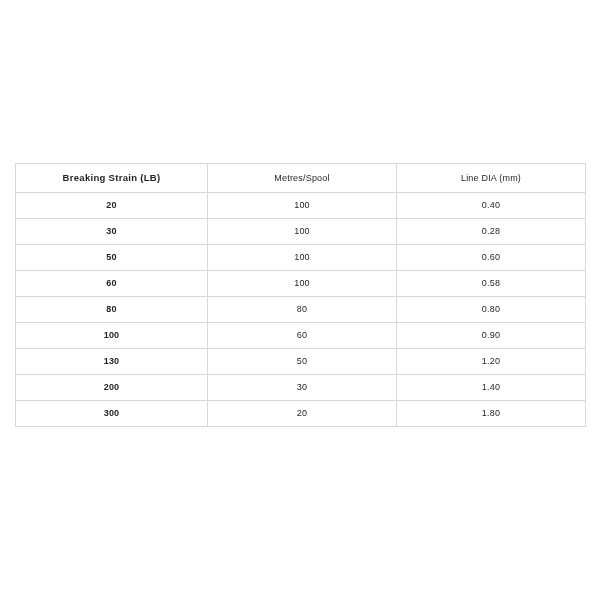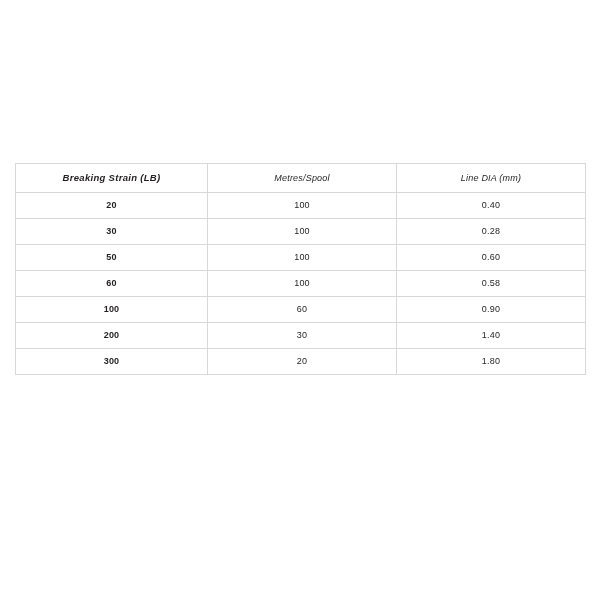--- a/index.html
+++ b/index.html
@@ -40,21 +40,20 @@
     height: 25px;
     line-height: 25px;
     font-size: 9px;
     font-weight: normal;
     color: #231f20;
     letter-spacing: 0.2px;
   }
   table.spec-table thead th {
     height: 28px;
     line-height: 28px;
-    font-style: italic;
   }
   table.spec-table thead th.col-strain {
     font-weight: bold;
     font-size: 9.5px;
     letter-spacing: 0.3px;
   }
   table.spec-table thead th.col-metres,
   table.spec-table thead th.col-dia {
     font-weight: normal;
     font-size: 9px;
@@ -104,23 +103,33 @@
           <td class="cell-strain">50</td>
           <td class="cell-metres">100</td>
           <td class="cell-dia">0.60</td>
         </tr>
         <tr>
           <td class="cell-strain">60</td>
           <td class="cell-metres">100</td>
           <td class="cell-dia">0.58</td>
         </tr>
         <tr>
+          <td class="cell-strain">80</td>
+          <td class="cell-metres">80</td>
+          <td class="cell-dia">0.80</td>
+        </tr>
+        <tr>
           <td class="cell-strain">100</td>
           <td class="cell-metres">60</td>
           <td class="cell-dia">0.90</td>
+        </tr>
+        <tr>
+          <td class="cell-strain">130</td>
+          <td class="cell-metres">50</td>
+          <td class="cell-dia">1.20</td>
         </tr>
         <tr>
           <td class="cell-strain">200</td>
           <td class="cell-metres">30</td>
           <td class="cell-dia">1.40</td>
         </tr>
         <tr>
           <td class="cell-strain">300</td>
           <td class="cell-metres">20</td>
           <td class="cell-dia">1.80</td>

